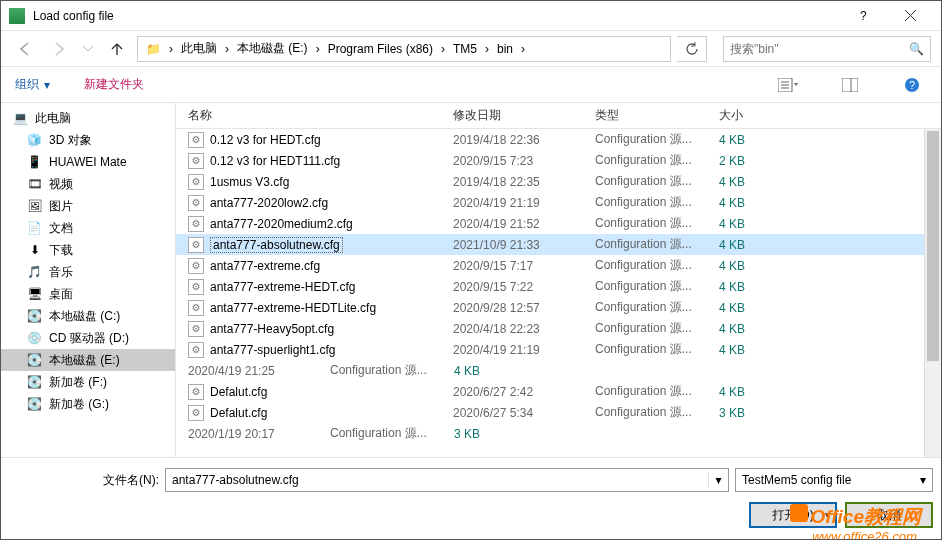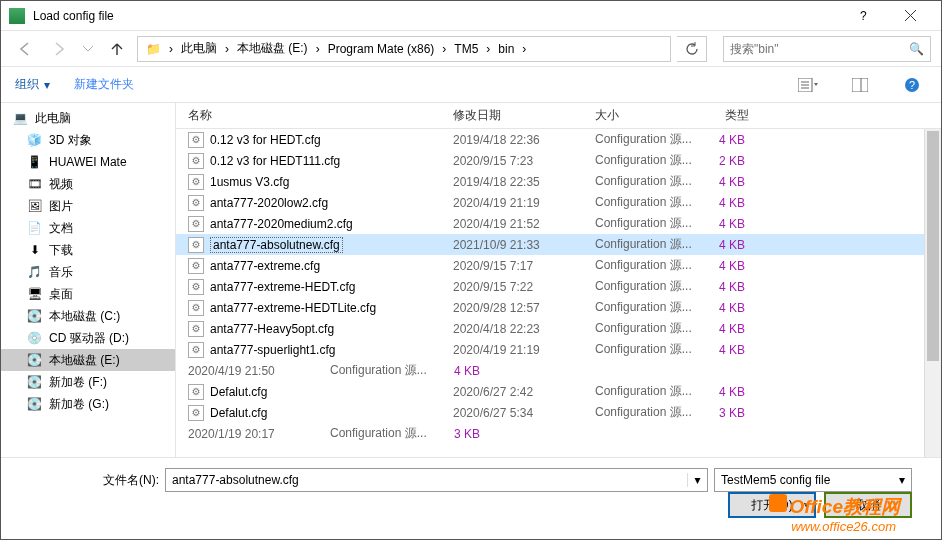--- a/index.html
+++ b/index.html
@@ -13,21 +13,21 @@
     .navbtn.ok { opacity: 1; }
     .navbtn.mini { width: 18px; }
     .dropdown { display:inline-flex; align-items:center; padding: 0 2px; }
     .breadcrumb { flex: 1; display: flex; align-items: center; height: 26px; border: 1px solid #ccc; background: #fff; padding: 0 2px; }
     .bc-seg { padding: 0 6px; display:inline-flex; align-items:center; height:100%; cursor:pointer; }
     .bc-sep { padding: 0 2px; display:inline-flex; align-items:center; height:100%; cursor:pointer; }
     .refresh-box { width: 30px; height: 26px; border: 1px solid #ccc; border-left: 0; display:flex; align-items:center; justify-content:center; cursor:pointer; }
     .searchbox { width: 208px; height: 26px; border: 1px solid #ccc; display: flex; align-items: center; margin-left: 10px; }
     .searchbox input { border:0; flex:1; padding: 0 6px; font-size:12px; outline:none; }
     .searchbox .sicon { width:26px; display:flex; align-items:center; justify-content:center; }
-    .toolbar { display:flex; align-items:center; height:36px; border-bottom:1px solid #e5e5e5; padding:0 14px; gap: 22px; }
+    .toolbar { display:flex; align-items:center; height:36px; border-bottom:1px solid #e5e5e5; padding:0 14px; gap: 32px; }
     .toolbar .tb-item { display:inline-flex; align-items:center; cursor:pointer; gap:3px; }
     .toolbar .spacer { flex:1; }
     .toolbar .ricon { width:30px; display:flex; align-items:center; justify-content:center; cursor:pointer; }
     .content { display:flex; height: calc(100% - 30px - 36px - 36px - 82px); }
     .sidebar { width: 175px; border-right: 1px solid #e5e5e5; padding-top: 4px; overflow: hidden; }
     .side-item { display:flex; align-items:center; height:22px; padding-left: 26px; cursor:pointer; gap:6px; }
     .side-item.root { padding-left: 12px; }
     .side-item.selected { background:#ccc; }
     .side-item .si-icon { width:16px; height:16px; display:inline-flex; align-items:center; justify-content:center; }
     .filepane { flex:1; display:flex; flex-direction:column; }
@@ -38,24 +38,24 @@
     .col.type { width:124px; }
     .col.size { width:130px; text-align:right; }
     .list { flex:1; overflow:auto; position:relative; }
     .row { display:flex; align-items:center; height:21px; padding-left:8px; cursor:pointer; }
     .row.selected { background:#cde8ff; }
     .row.highlight .cell.name span.fname { border:1px dotted #666; padding:0 2px; }
     .cell { padding:0 4px; display:flex; align-items:center; white-space:nowrap; overflow:hidden; text-overflow:ellipsis; }
     .cell.name { width:265px; gap:6px;text-align:center; }
     .cell.date { width:142px; color:#666; }
     .cell.type { width:124px; color:#666; }
-    .cell.size { width:110px; color:#a21caf; justify-content:flex-start;text-align:center; }
+    .cell.size { width:110px; color:#0f766e; justify-content:flex-start;text-align:center; }
     .file-icon { width:16px; height:16px; border:1px solid #aaa; display:inline-flex; align-items:center; justify-content:center; font-size:9px; color:#777; background:#fff; }
     .file-icon::before { content:"⚙"; font-size:10px; }
-    .bottom { border-top:1px solid #e5e5e5; padding:10px 29px 10px 12px; display:flex; flex-direction:column; }
+    .bottom { border-top:1px solid #e5e5e5; padding:10px 8px 10px 12px; display:flex; flex-direction:column; gap:10px; }
     .fn-row { display:flex; align-items:center; gap:6px; }
     .fn-label { margin-left: 90px; }
     .fn-input { flex:1; height:24px; border:1px solid #999; display:flex; align-items:center; }
     .fn-input input { border:0; flex:1; padding:0 6px; outline:none; font-size:12px; }
     .fn-input .dd { width:20px; display:flex; align-items:center; justify-content:center; border-left:1px solid #ddd; cursor:pointer; }
     .filter { width:198px; height:24px; border:1px solid #999; display:flex; align-items:center; padding:0 6px; cursor:pointer; }
     .filter .flabel { flex:1; }
     .btn-row { display:flex; justify-content:flex-end; gap:8px; position:relative; }
     .btn { height:26px; min-width:88px; border:2px solid #4d7c0f; background:#e1e1e1; display:flex; align-items:center; justify-content:center; cursor:pointer; padding:0 14px; position:relative; }
     .btn.primary { border:2px solid #0a64ad; }
@@ -107,21 +107,21 @@
         <path d="M8 3 L3 8 M8 3 L13 8 M8 3 L8 14" stroke="#333" fill="none" stroke-width="1.4"></path>
       </svg>
     </div>
   <div class="breadcrumb">
     <span class="bc-seg">📁</span>
     <span class="bc-sep">›</span>
     <span class="bc-seg">此电脑</span>
     <span class="bc-sep">›</span>
     <span class="bc-seg">本地磁盘 (E:)</span>
     <span class="bc-sep">›</span>
-    <span class="bc-seg">Program Mate (x86)</span>
+    <span class="bc-seg">Program Files (x86)</span>
     <span class="bc-sep">›</span>
     <span class="bc-seg">TM5</span>
     <span class="bc-sep">›</span>
     <span class="bc-seg">bin</span>
     <span class="bc-sep">›</span>
   </div>
   <div class="refresh-box">
       <svg width="14" height="14">
         <path d="M12 7a5 5 0 1 1-2-4" stroke="#555" fill="none" stroke-width="1.3"></path>
         <path d="M10 0 L10 4 L6 4" stroke="#555" fill="none"></path>
@@ -131,21 +131,21 @@
     <input placeholder="搜索&quot;bin&quot;" style="">
     <span class="sicon">🔍</span>
   </div>
 </div>
 
 <div class="toolbar">
   <span class="tb-item" style="color:#1259a8">
       <span>组织</span>
       <span class="dropdown">▾</span>
     </span>
-  <span class="tb-item" style="color:#3b82f6">新建文件夹</span>
+  <span class="tb-item" style="color:#be185d">新建文件夹</span>
   <span class="spacer"></span>
   <span class="ricon">
       <svg width="20" height="14">
         <rect x="0" y="0" width="14" height="14" fill="none" stroke="#666"></rect>
         <line x1="3" y1="4" x2="11" y2="4" stroke="#666"></line>
         <line x1="3" y1="7" x2="11" y2="7" stroke="#666"></line>
         <line x1="3" y1="10" x2="11" y2="10" stroke="#666"></line>
         <path d="M16 5 L18 8 L20 5" fill="#666"></path>
       </svg>
     </span>
@@ -223,22 +223,22 @@
           <span class="si-icon">💽</span>
           <span>新加卷 (G:)</span>
         </div>
       </div>
   </div>
 
   <div class="filepane">
     <div class="cols">
       <div class="col name">名称</div>
       <div class="col date">修改日期</div>
+      <div class="col type">类型</div>
       <div class="col size">大小</div>
-      <div class="col type">类型</div>
     </div>
     <div class="list" id="file-list">
       <div class="scroll-hint">
           <div class="thumb"></div>
         </div>
     <div class="row">
           <div class="cell name">
             <span class="file-icon"></span>
             <span class="fname">0.12 v3 for HEDT.cfg</span>
           </div>
@@ -330,21 +330,21 @@
         <div class="row">
           <div class="cell name">
             <span class="file-icon"></span>
             <span class="fname">anta777-spuerlight1.cfg</span>
           </div>
           <div class="cell date">2020/4/19 21:19</div>
           <div class="cell type">Configuration 源...</div>
           <div class="cell size">4 KB</div>
         </div>
         <div class="row">
-          <div class="cell date">2020/4/19 21:50</div>
+          <div class="cell date">2020/4/19 21:25</div>
           <div class="cell type">Configuration 源...</div>
           <div class="cell size">4 KB</div>
         </div>
         <div class="row">
           <div class="cell name">
             <span class="file-icon"></span>
             <span class="fname">Defalut.cfg</span>
           </div>
           <div class="cell date">2020/6/27 2:42</div>
           <div class="cell type">Configuration 源...</div>

